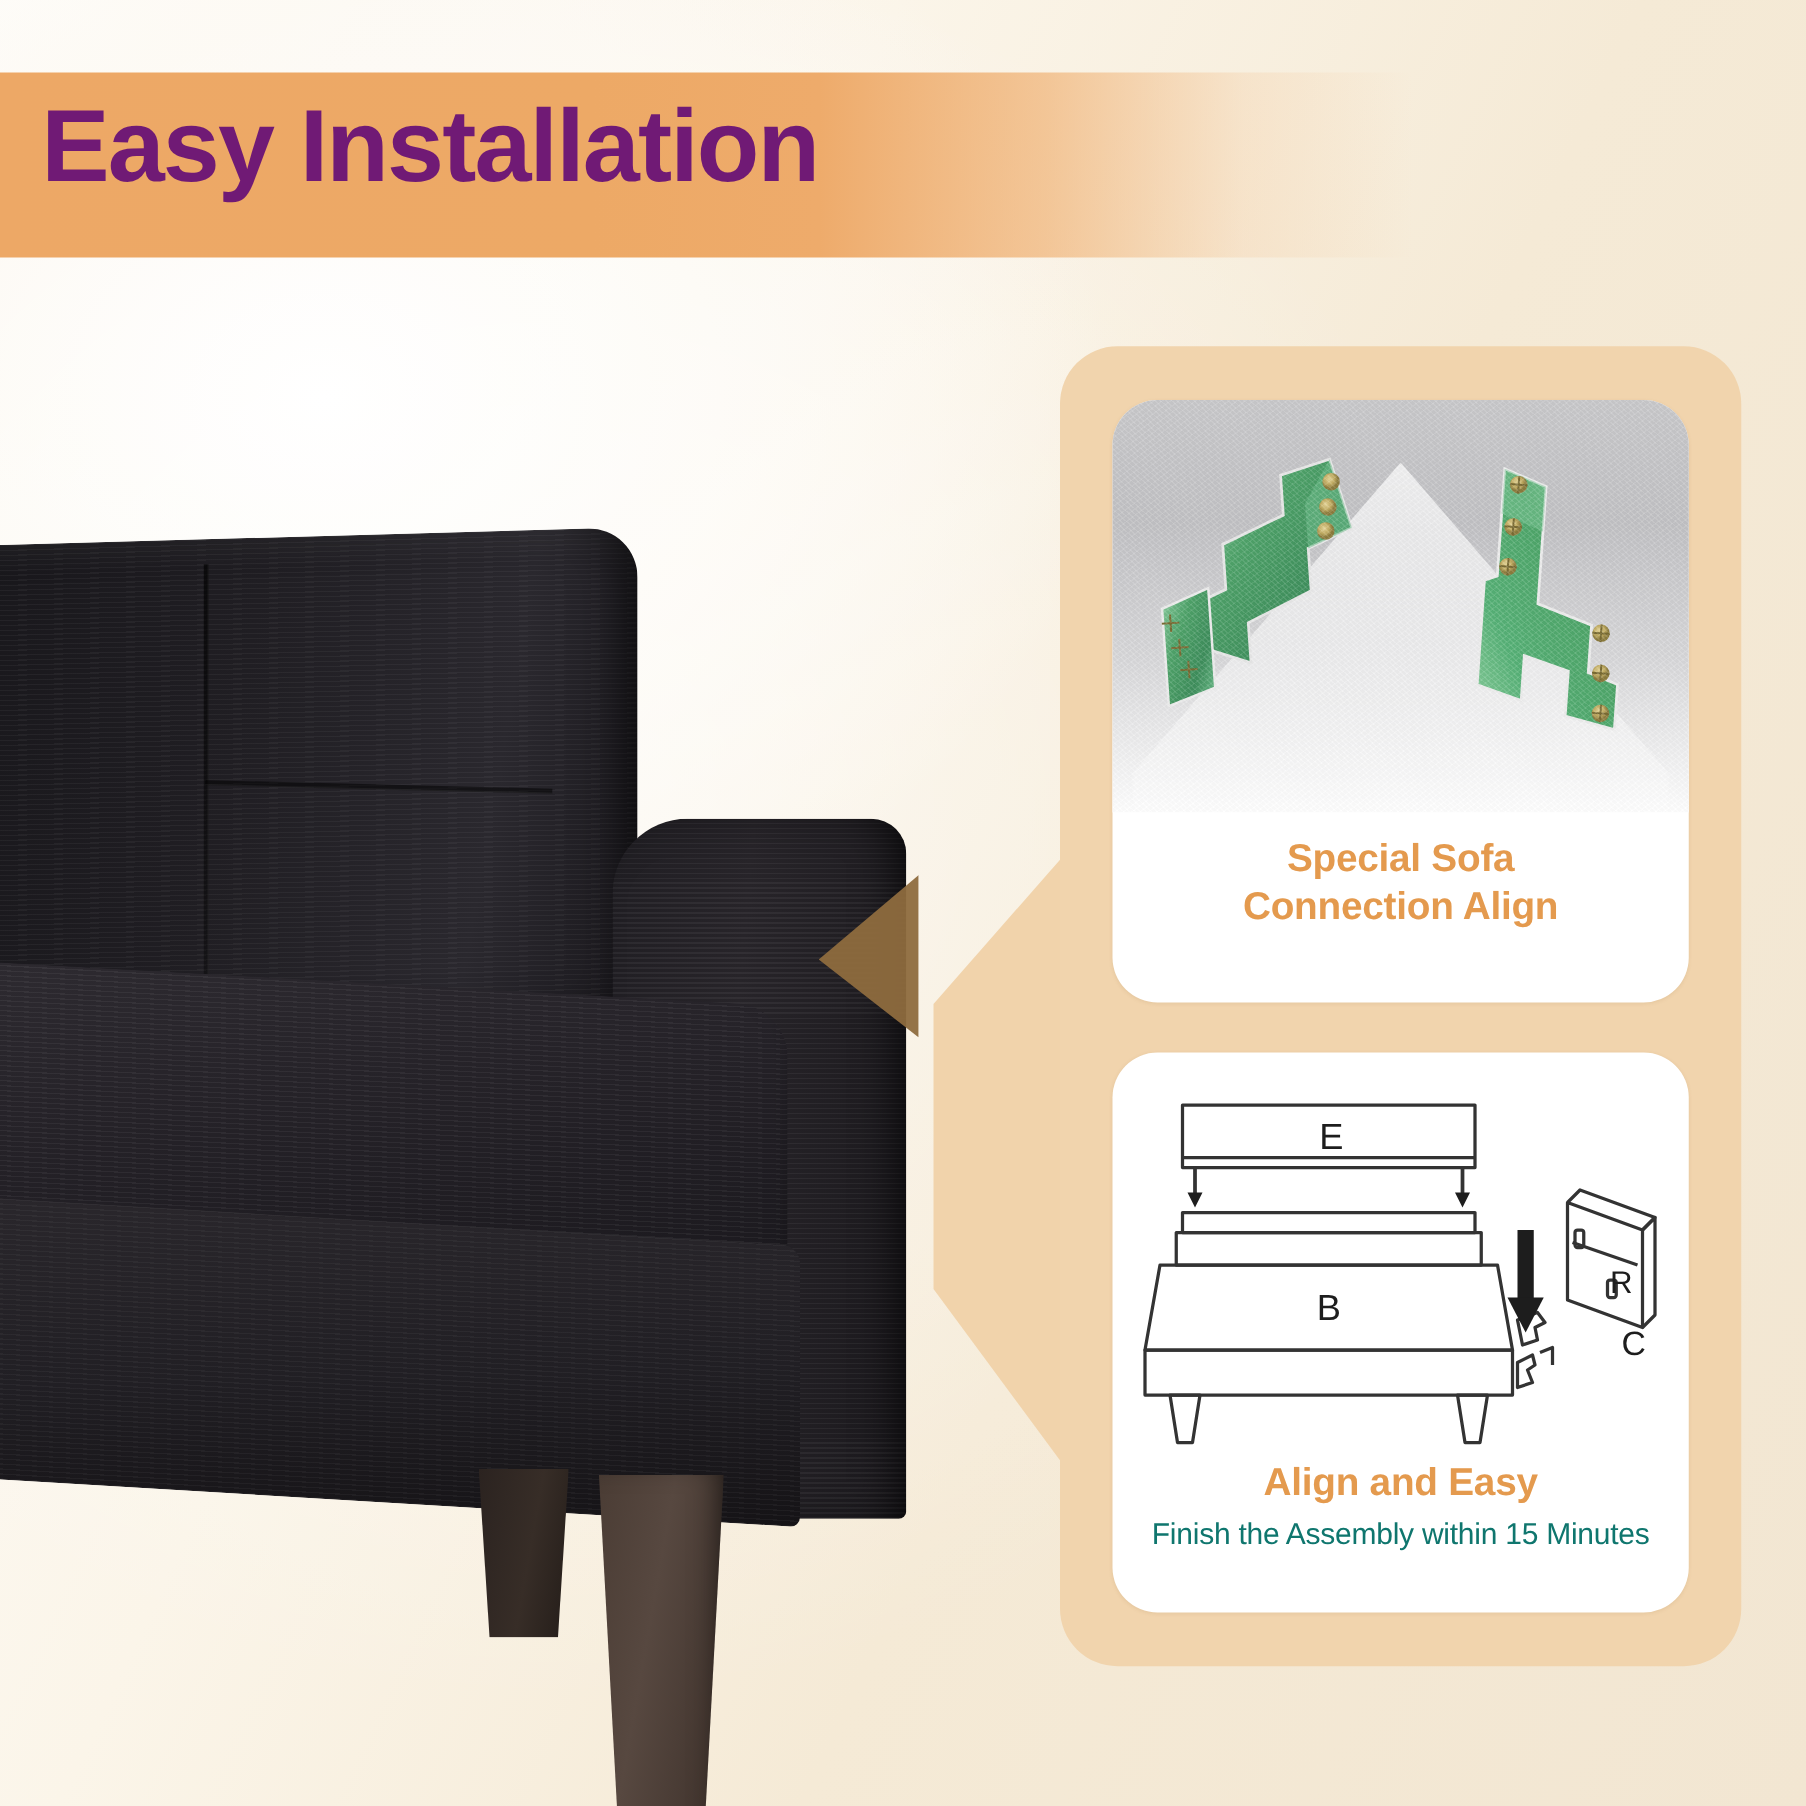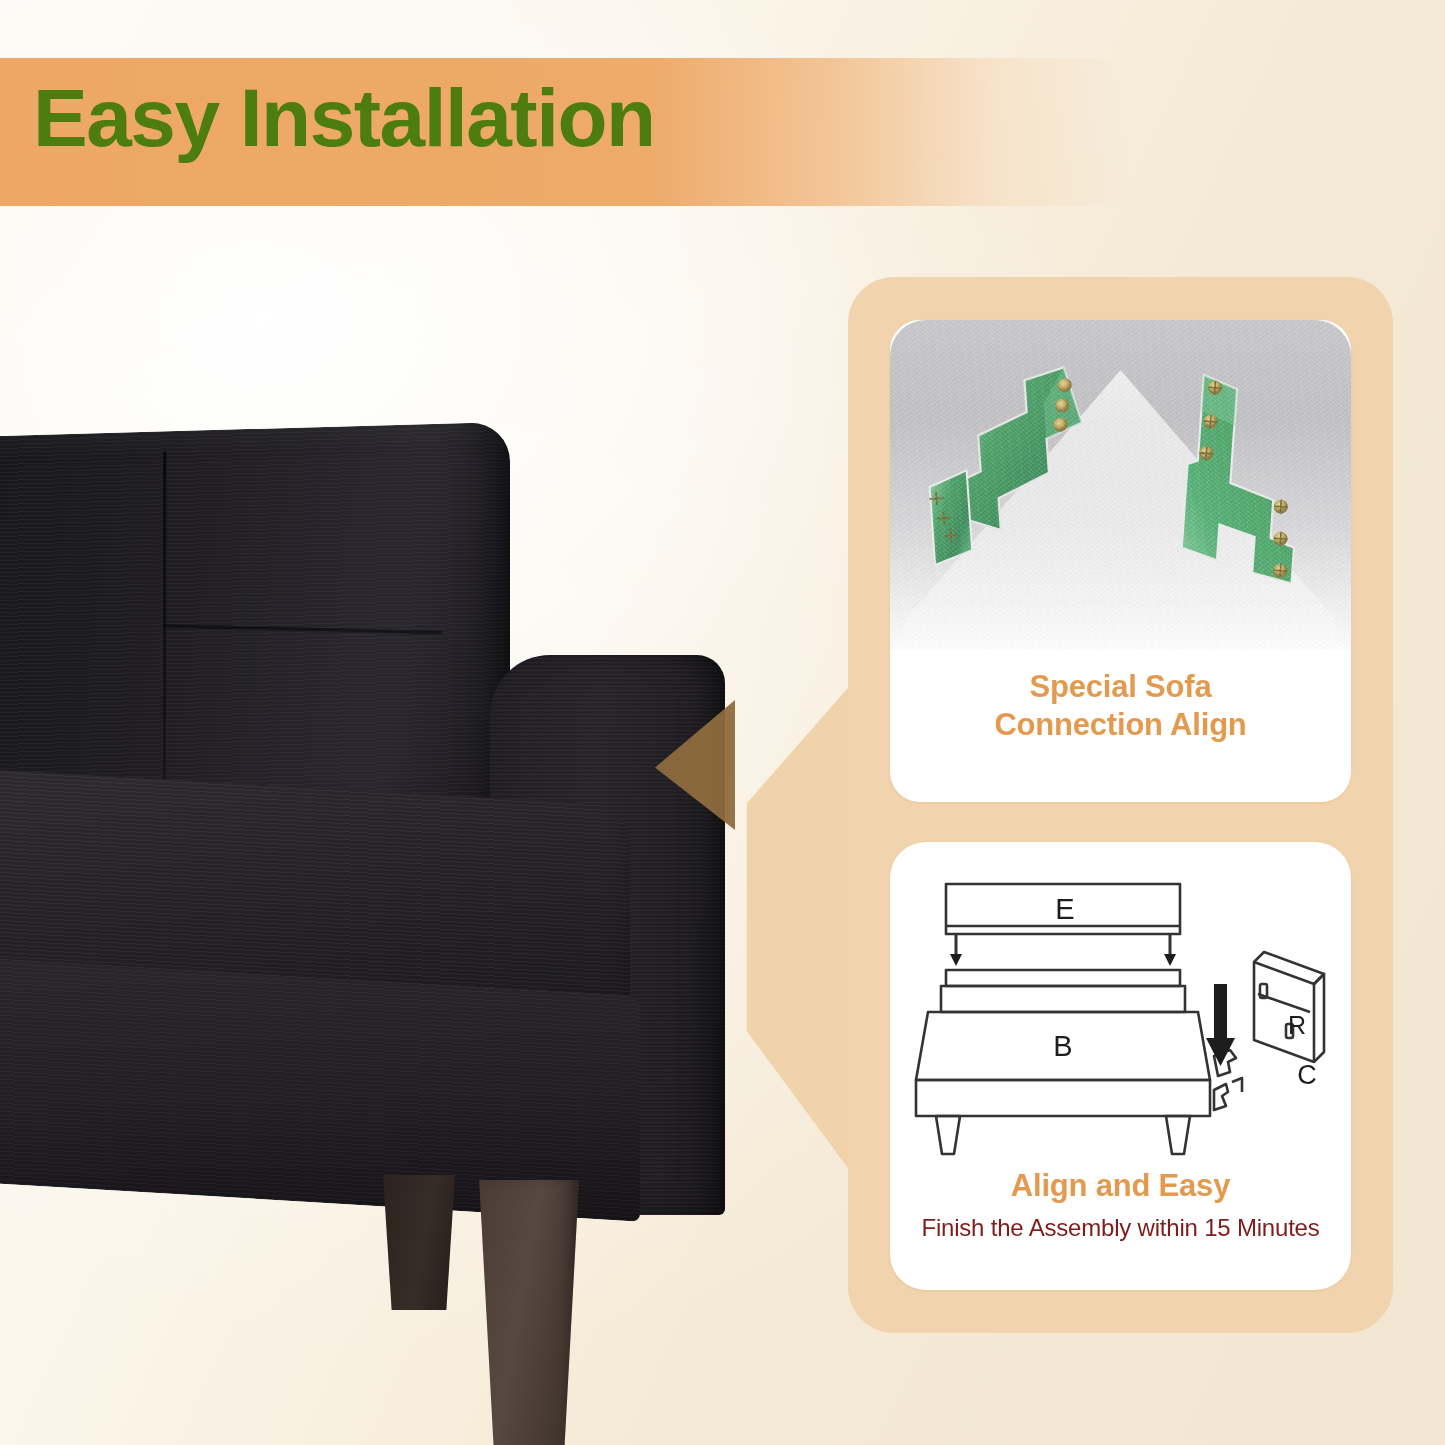--- a/index.html
+++ b/index.html
@@ -43,21 +43,21 @@
         rgba(243,200,155,0.30) 88%,
         rgba(245,215,180,0.0) 100%);
   }
   .header-title {
     position: absolute;
     left: 33px;
     top: 77px;
     font-size: 82px;
     font-weight: 700;
     letter-spacing: -1.5px;
-    color: #4d7c0f;
+    color: #701a75;
     line-height: 1;
     white-space: nowrap;
   }
 
   
   .sofa-wrap {
     position: absolute;
     left: -10px;
     top: 415px;
     width: 775px;
@@ -185,21 +185,21 @@
     background: #f1d4ad;
     border-radius: 46px;
   }
   .card {
     position: absolute;
     left: 42px;
     background: #ffffff;
     border-radius: 36px;
     box-shadow: 0 1px 3px rgba(140,100,50,0.10);
   }
-  .card-top { top: 43px; width: 461px; height: 482px; border-radius: 30px; }
+  .card-top { top: 43px; width: 461px; height: 482px; }
   .card-bottom { top: 565px; width: 461px; height: 448px; }
 
   
   .buckle-photo {
     position: absolute;
     left: 0; top: 0;
     width: 461px;
     height: 330px;
     border-radius: 36px 36px 0 0;
     overflow: hidden;
@@ -237,21 +237,21 @@
   }
   .caption-main {
     font-size: 31px;
     font-weight: 700;
     line-height: 1.22;
     letter-spacing: -0.2px;
   }
   .caption-sub {
     font-size: 24px;
     font-weight: 400;
-    color: #7f1d1d;
+    color: #0f766e;
     line-height: 1.3;
     letter-spacing: -0.2px;
   }
   .cap-top { top: 348px; }
   .cap-bottom { top: 325px; }
   .cap-bottom-sub { top: 370px; }
 
   .assembly-svg { position: absolute; left: 18px; top: 24px; }
 </style>
 </head>

